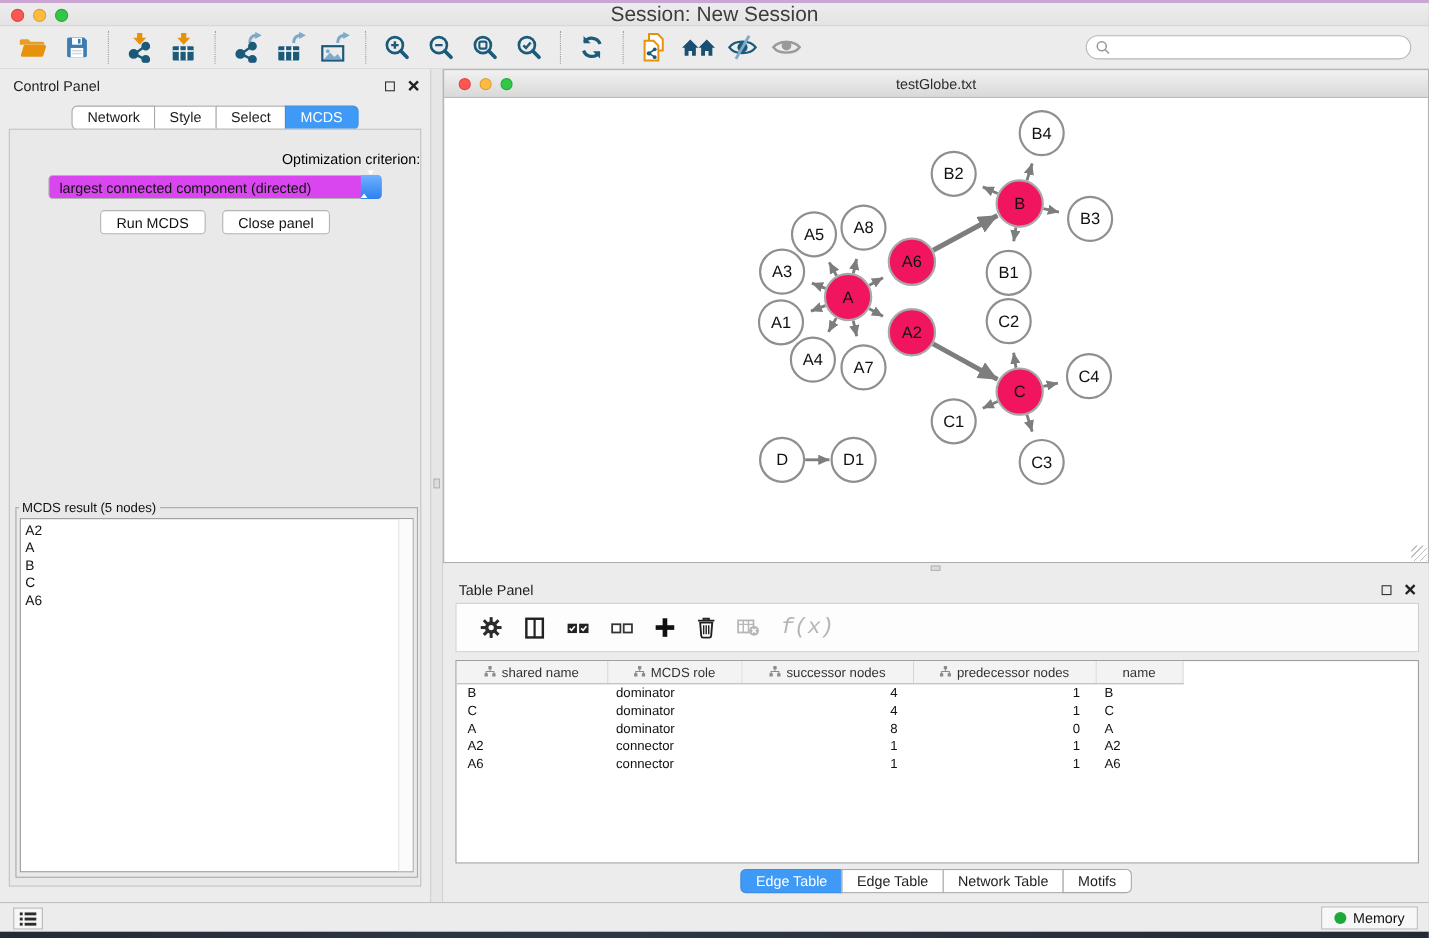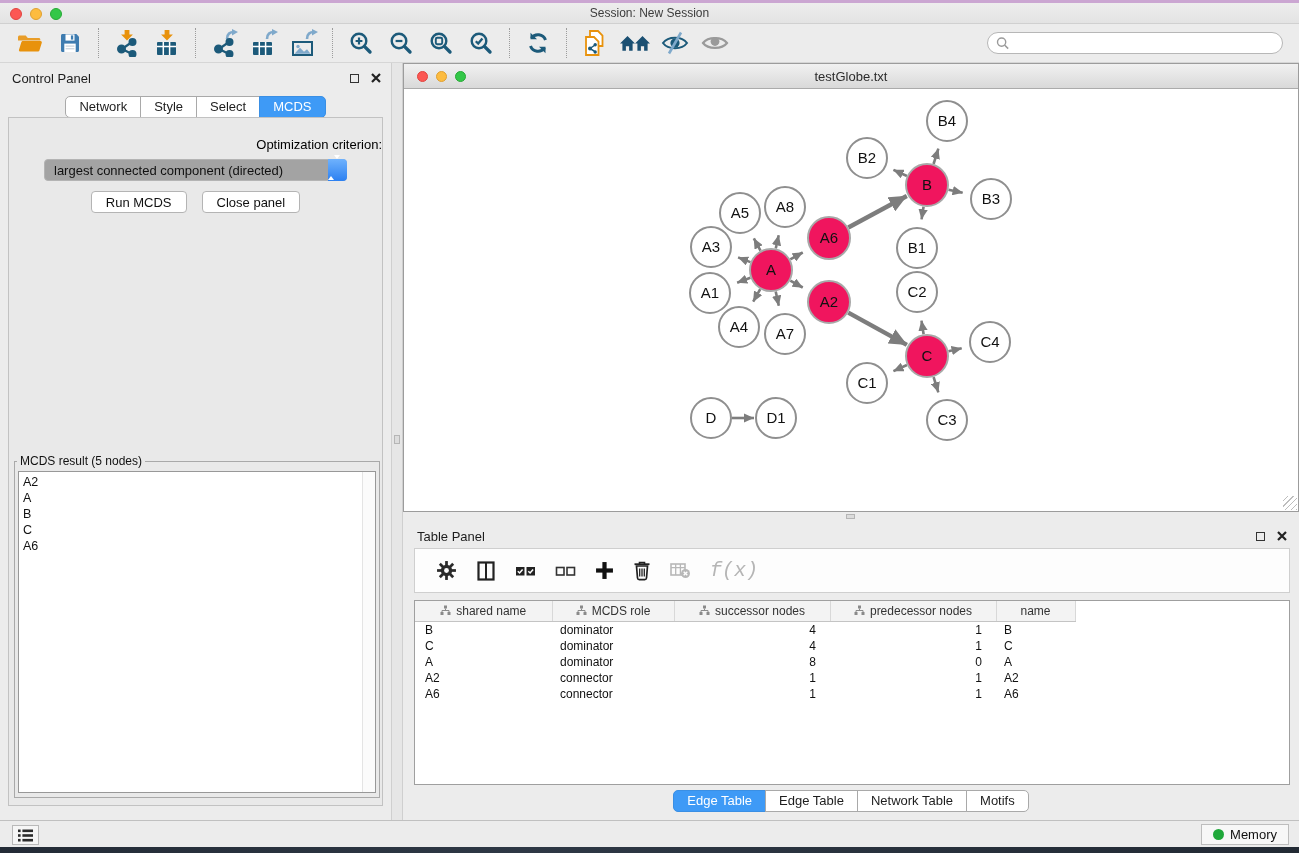--- a/index.html
+++ b/index.html
@@ -1,20 +1,20 @@
 <!DOCTYPE html>
 <html><head>
 <meta charset="utf-8">
 <style>
   *{margin:0;padding:0;box-sizing:border-box}
   body{width:1299px;height:853px;font-family:"Liberation Sans",sans-serif;background:#27303c;overflow:hidden}
   .app{position:relative;width:1299px;height:853px;background:#ececec;overflow:hidden}
   .top-accent{position:absolute;top:0;left:0;right:0;height:3px;background:#cba6d2}
   .titlebar{position:absolute;top:3px;left:0;right:0;height:21px;background:linear-gradient(#ededed,#e3e3e3);border-bottom:1px solid #d0d0d0}
-  .win-title{text-align:center;font-size:12px;color:#3c3c3c;line-height:21px}
+  .win-title{text-align:center;font-size:19px;color:#3c3c3c;line-height:21px}
   .lights{position:absolute;left:10px;top:5px;display:flex;gap:8px}
   .light{width:12px;height:12px;border-radius:50%}
   .light.red{background:#fc5753;border:1px solid #e1443f}
   .light.yellow{background:#fdbc40;border:1px solid #e0a030}
   .light.green{background:#33c748;border:1px solid #26a935}
   
   .toolbar{position:absolute;top:24px;left:0;right:0;height:39px;background:#ececec;border-bottom:1px solid #d6d6d6;display:flex;align-items:center;padding:0 10px}
   .tb-btn{width:40px;height:32px;display:flex;align-items:center;justify-content:center;background:transparent;border:none;cursor:pointer}
   .tb-sep{height:30px;border-left:1px dotted #9c9c9c;margin:0 8px}
   .search-wrap{margin-left:auto;margin-right:6px;width:296px;height:22px;background:#fff;border:1px solid #b7b7b7;border-radius:11px;display:flex;align-items:center;padding:0 8px;gap:5px}
@@ -27,21 +27,21 @@
   .panel-header .ph-sp{flex:1}
   .float-box{width:9px;height:9px;border:1.5px solid #333;margin-right:12px;display:inline-block}
   .cp-tabs,.tp-tabs{display:flex;justify-content:center}
   .cp-tabs{position:absolute;top:33px;left:0;width:100%}
   .tab{height:22px;line-height:20px;padding:0 13px;font-size:13px;background:#fff;border:1px solid #a9a9a9;margin-left:-1px;color:#1d1d1d;cursor:pointer;white-space:nowrap}
   .tab:first-child{margin-left:0;border-radius:5px 0 0 5px}
   .tab:last-child{border-radius:0 5px 5px 0}
   .tab.active{background:#3e9af6;border-color:#3a8fe4;color:#fff}
   .cp-content{position:absolute;top:54px;left:8px;right:8px;bottom:14px;background:#e9e9e9;border:1px solid #c2c2c2}
   .opt-label{position:absolute;top:19px;left:0;right:0;text-align:right;font-size:13px;color:#000000}
-  .dropdown{position:absolute;left:35px;right:35px;top:41px;height:22px;background:#a3a3a3;border:1px solid #b4b4b4;border-radius:4px;cursor:pointer}
+  .dropdown{position:absolute;left:35px;right:35px;top:41px;height:22px;background:#d946ef;border:1px solid #b4b4b4;border-radius:4px;cursor:pointer}
   .dd-text{position:absolute;left:9px;top:3px;right:26px;font-size:13px;color:#111;white-space:nowrap;overflow:hidden}
   .dd-stepper{position:absolute;right:-1px;top:-1px;width:19px;height:22px;background:linear-gradient(#6fb2fd,#2c80f1);border-radius:0 4px 4px 0}
   .chev-up{width:0;height:0;border-left:3.5px solid transparent;border-right:3.5px solid transparent;border-bottom:4.5px solid #fff;margin:4px auto 2px}
   .chev-down{width:0;height:0;border-left:3.5px solid transparent;border-right:3.5px solid transparent;border-top:4.5px solid #fff;margin:2px auto 0}
   .btn-row{position:absolute;top:73px;left:0;right:0;display:flex;justify-content:center;gap:15px}
   .cp-btn{height:22px;padding:0 14px;background:#fff;border:1px solid #b4b4b4;border-radius:4px;font-size:13px;color:#111;cursor:pointer;font-family:"Liberation Sans",sans-serif}
   .result-box{position:absolute;left:5px;right:2px;top:336px;bottom:7px;border:1px solid #a9a9a9}
   .result-box legend{font-size:12px;color:#111;padding:0 3px;margin-left:2px}
   .result-list{position:absolute;left:3px;right:3px;top:3px;bottom:4px;background:#fff;border:1px solid #989898;padding:2px 0 0 4px;font-size:12.5px;line-height:16px;color:#111;overflow:hidden}
   .result-scrollbar{position:absolute;top:4px;bottom:5px;right:4px;width:13px;background:#fbfbfb;border-left:1px solid #e4e4e4}

